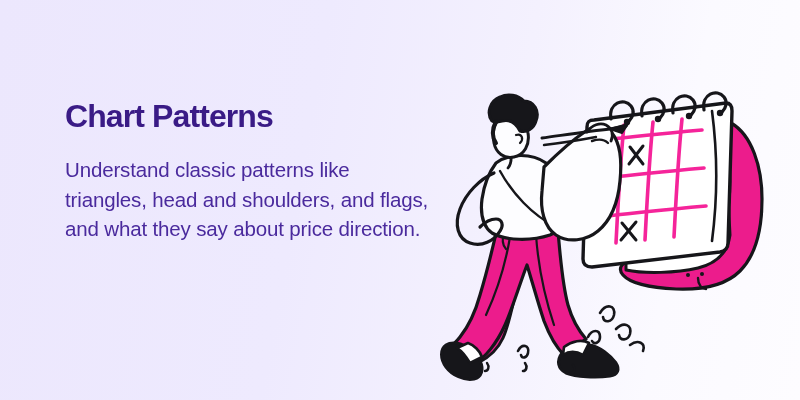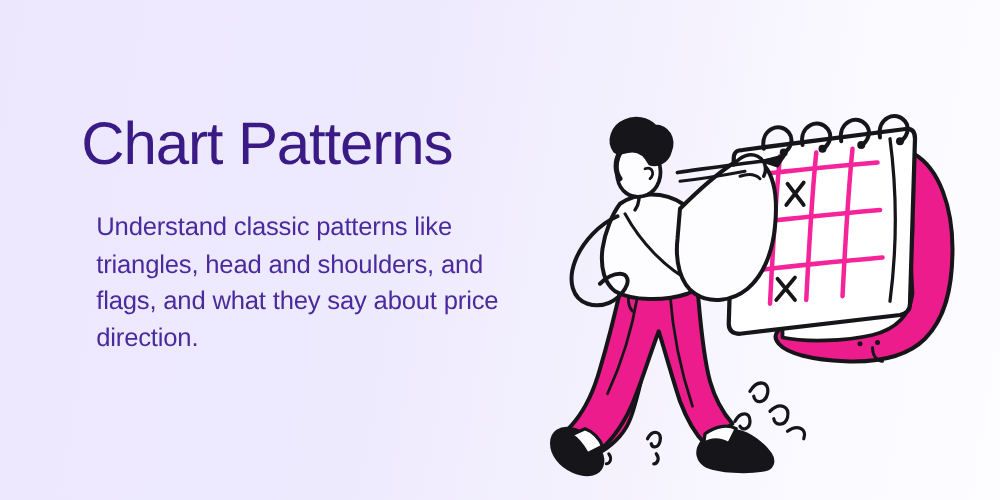--- a/index.html
+++ b/index.html
@@ -25,29 +25,29 @@
     overflow: hidden;
   }
   #text-block {
     position: absolute;
     left: 65px;
     top: 92px;
     width: 370px;
   }
   #page-title {
     margin: 0;
-    font-size: 48px;
+    font-size: 32px;
     line-height: 48px;
-    font-weight: normal;
+    font-weight: bold;
     letter-spacing: -0.9px;
     color: #3a1b86;
     white-space: nowrap;
   }
   #page-subtitle {
-    margin: 12px;
+    margin: 0;
     padding-top: 15px;
     font-size: 20.5px;
     line-height: 29.5px;
     font-weight: normal;
     letter-spacing: -0.15px;
     color: #4a2a9d;
   }
   #illustration {
     position: absolute;
     left: 440px;

